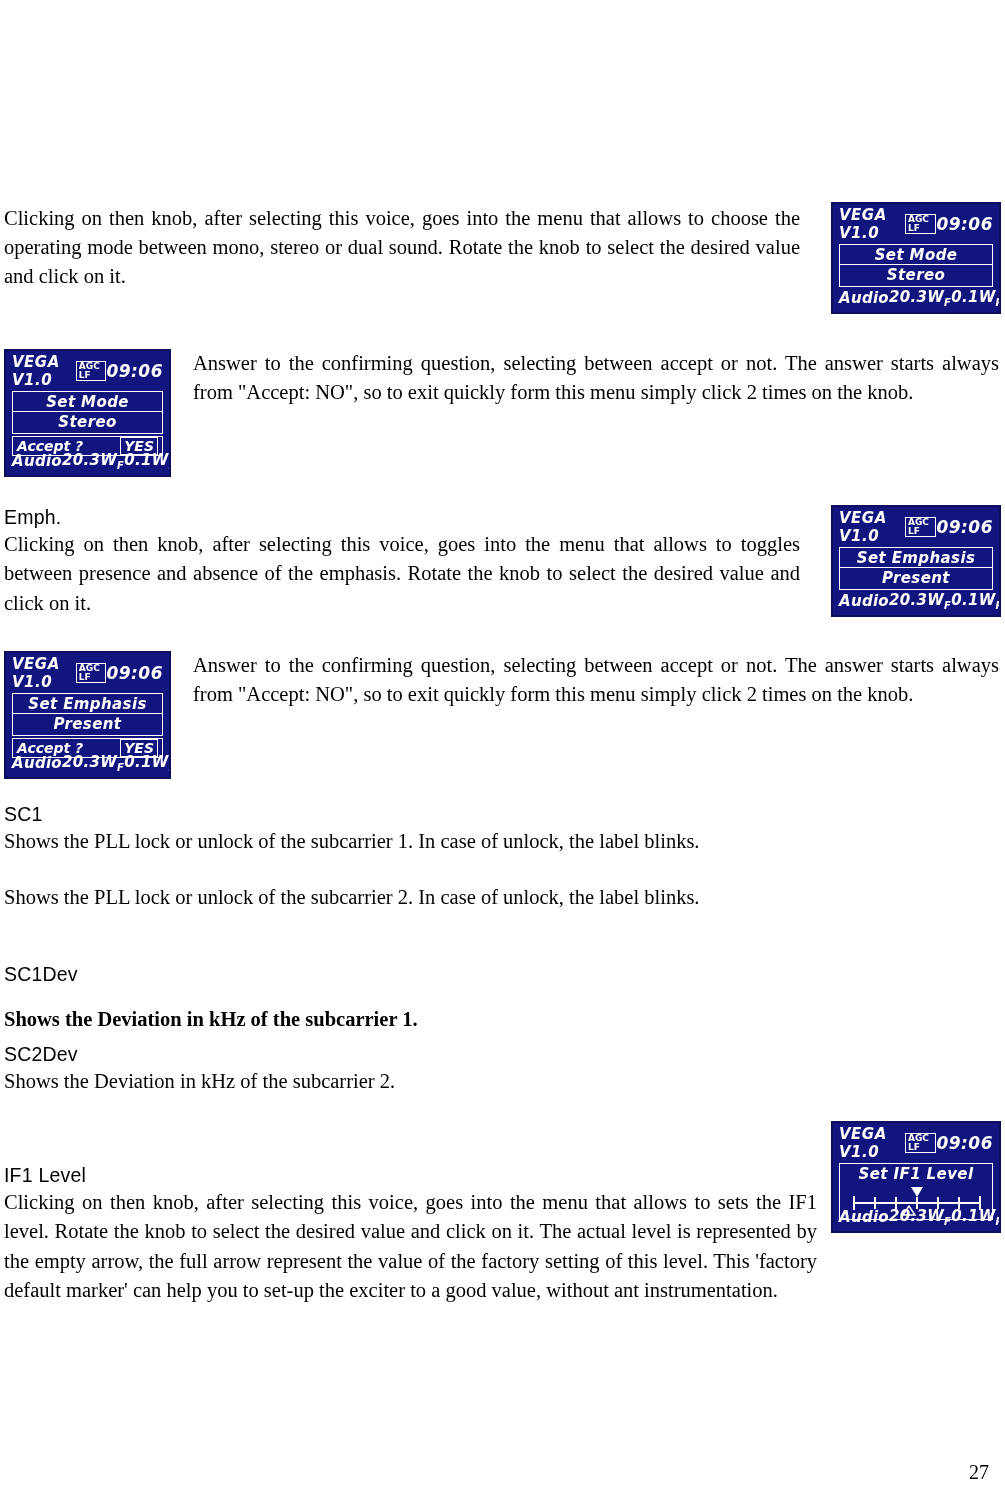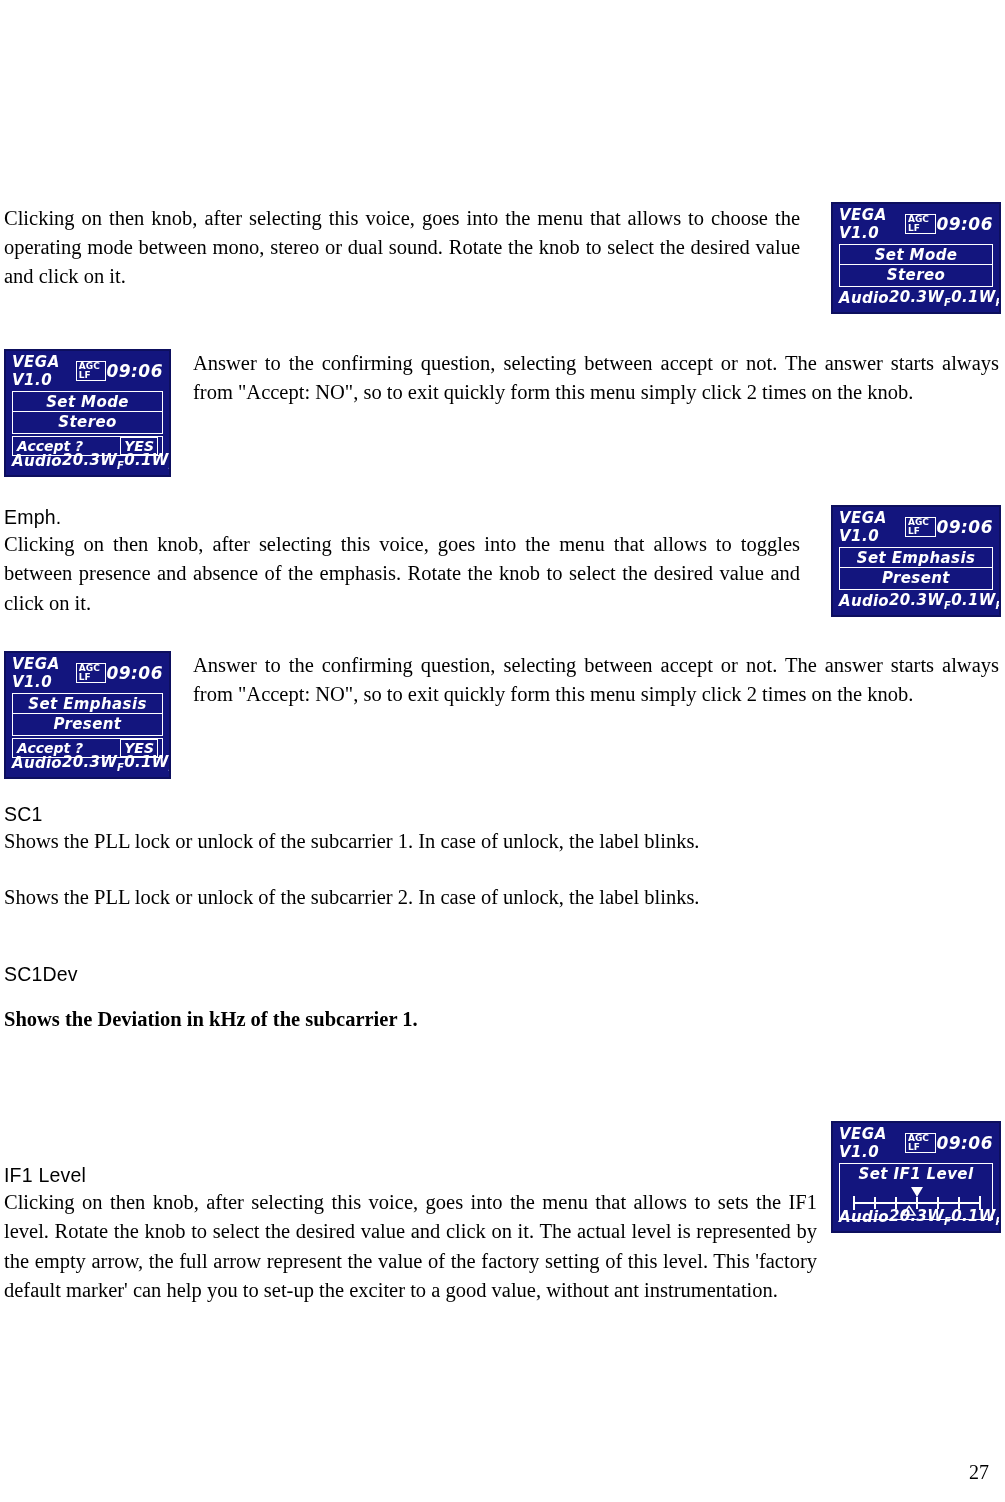--- a/index.html
+++ b/index.html
@@ -230,20 +230,24 @@
 
   <div class="block" style="left:4px; top:882px; width:900px;">
     <div class="para" style="margin-top:1px; text-align:left;">Shows the PLL lock or unlock of the subcarrier 2. In case of unlock, the label blinks.</div>
   </div>
 
   <div class="block" style="left:4px; top:962px; width:900px;">
     <div class="heading">SC1Dev</div>
     <div class="para" style="margin-top:19px; text-align:left;font-weight:bold;">Shows the Deviation in kHz of the subcarrier 1.</div>
   </div>
 
+  <div class="block" style="left:4px; top:1042px; width:900px;">
+    <div class="heading">SC2Dev</div>
+    <div class="para" style="margin-top:1px; text-align:left;">Shows the Deviation in kHz of the subcarrier 2.</div>
+  </div>
 
   <div class="block" style="left:4px; top:1121px; width:800px;margin-top:42px;">
     <div class="heading">IF1 Level</div>
     <div class="para" style="width:813px; margin-top:1px;">Clicking on then knob, after selecting this voice, goes into the menu that allows to sets the IF1 level. Rotate the knob to select the desired value and click on it. The actual level is represented by the empty arrow, the full arrow represent the value of the factory setting of this level. This 'factory default marker' can help you to set-up the exciter to a good value, without ant instrumentation.</div>
   </div>
 
   <div class="lcd" style="left:831px; top:1121px; width:170px; height:112px;">
     <div class="row toprow">
       <span>VEGA  V1.0</span>
       <span class="agc">AGC  LF</span>

